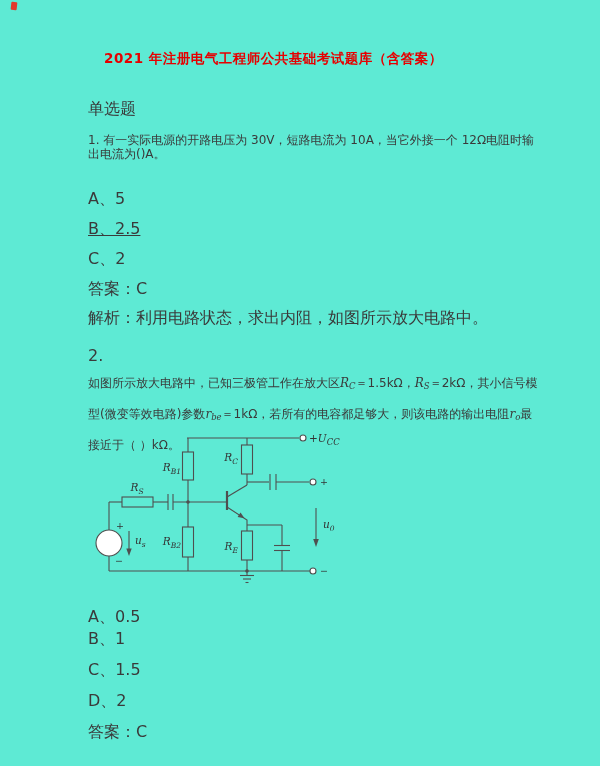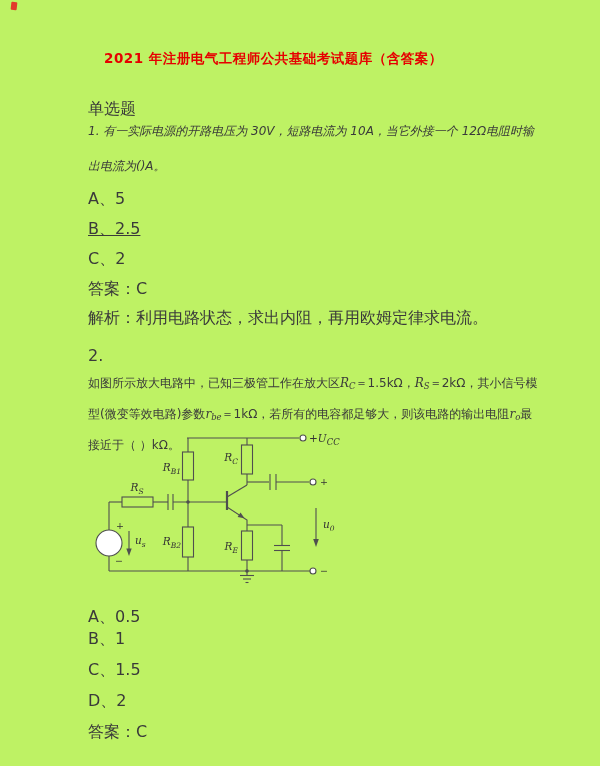--- a/index.html
+++ b/index.html
@@ -4,36 +4,36 @@
 <style>
   html,body{margin:0;padding:0;}
   body{
     width:600px;height:766px;
     background:#ffffff;
     font-family:"DejaVu Sans","Liberation Sans",sans-serif;
     color:#3a3a3a;
     position:relative;
     overflow:hidden;
   }
-  .page{position:absolute;left:0;top:0;width:600px;height:766px;background:#bef264;}
+  .page{position:absolute;left:0;top:0;width:600px;height:766px;background:#5eead4;}
 
   .red-mark{
     position:absolute;left:11px;top:2px;width:6px;height:8px;
     background:#e23a2c;border-radius:1px;transform:rotate(6deg);
   }
 
   .doc-title{
     position:absolute;left:104px;top:50px;width:440px;
     font-size:13.5px;font-weight:bold;color:#e60000;
     letter-spacing:0.5px;white-space:nowrap;
   }
 
   .tline{position:absolute;left:88px;font-size:16px;line-height:15px;color:#3a3a3a;}
   .para{position:absolute;left:88px;font-size:12px;color:#3a3a3a;}
-  .q1p{top:114px;width:452px;line-height:35px;font-style:italic;}
+  .q1p{top:133px;width:452px;line-height:14px;}
   .q2p{top:369px;width:452px;line-height:28px;}
 
   .mvar{font-family:"DejaVu Serif","Liberation Serif",serif;font-style:italic;}
   .sub{font-family:"DejaVu Serif","Liberation Serif",serif;font-style:italic;
        font-size:8.5px;vertical-align:-2px;}
 
   .circuit{position:absolute;left:80px;top:428px;}
   .circuit svg text{
     font-family:"DejaVu Serif","Liberation Serif",serif;
     font-style:italic;font-size:10.5px;fill:#333;
@@ -50,21 +50,21 @@
   <div class="doc-title">2021 年注册电气工程师公共基础考试题库（含答案）</div>
 
   <div class="tline" style="top:101px;">单选题</div>
 
   <p class="para q1p" style="margin:0;">1. 有一实际电源的开路电压为 30V，短路电流为 10A，当它外接一个 12Ω电阻时输出电流为()A。</p>
 
   <div class="tline" style="top:191px;">A、5</div>
   <div class="tline" style="top:221px;text-decoration:underline;">B、2.5</div>
   <div class="tline" style="top:251px;">C、2</div>
   <div class="tline" style="top:281px;">答案：C</div>
-  <div class="tline" style="top:310px;">解析：利用电路状态，求出内阻，再用欧姆定律求电流。</div>
+  <div class="tline" style="top:310px;">解析：利用电路状态，求出内阻，如图所示放大电路中。</div>
 
   <div class="tline" style="top:348px;">2.</div>
 
   <p class="para q2p" style="margin:0;"><span>如图所示放大电路中，已知三极管工作在放大区</span><span class="mvar">R</span><span class="sub">C</span><span>＝1.5kΩ，</span><span class="mvar">R</span><span class="sub">S</span><span>＝2kΩ，其小信号模型(微变等效电路)参数</span><span class="mvar">r</span><span class="sub">be</span><span>＝1kΩ，若所有的电容都足够大，则该电路的输出电阻</span><span class="mvar">r</span><span class="sub">o</span><span>最接近于（ ）kΩ。</span></p>
 
   <div class="circuit">
     <svg width="290" height="172" viewBox="0 0 290 172" stroke="#4f4f4f" stroke-width="1.1" fill="none">
 
       <g>
         <path d="M107 10 H219"></path>

